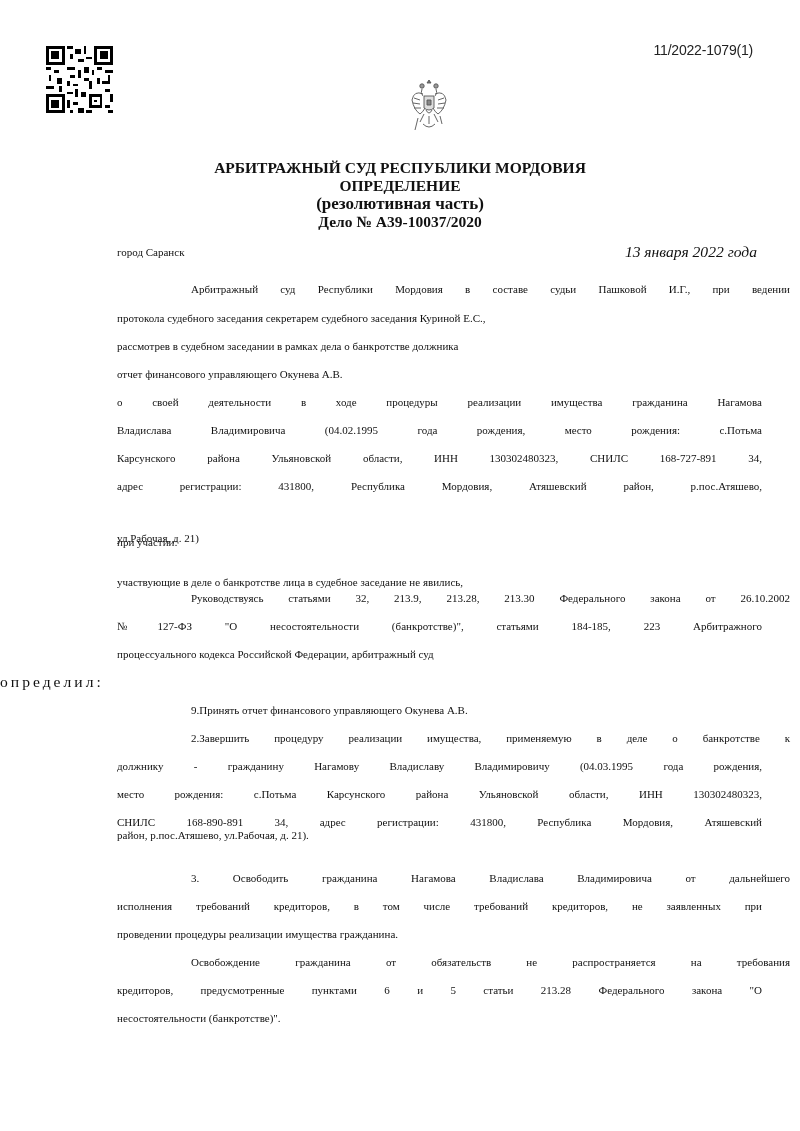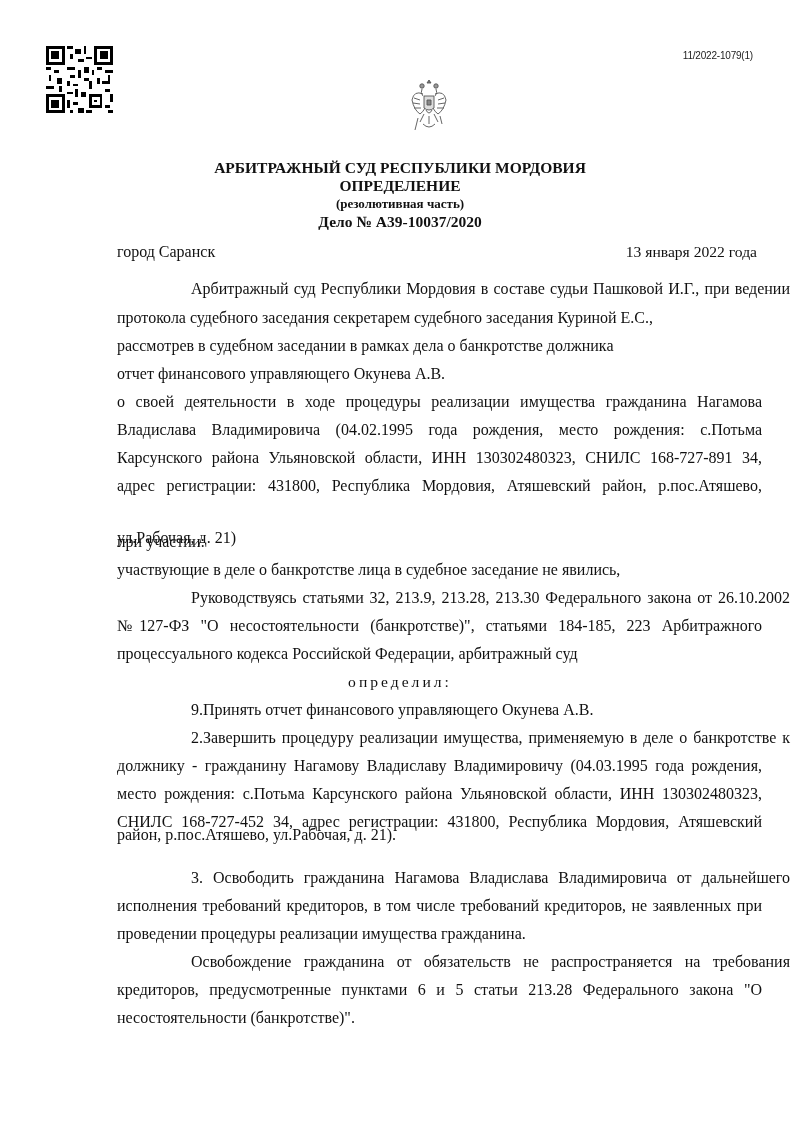--- a/index.html
+++ b/index.html
@@ -1,28 +1,28 @@
 <!DOCTYPE html>
 <html><head>
 <meta charset="utf-8">
 <style>
   html, body { margin: 0; padding: 0; background: #ffffff; }
   body { width: 800px; height: 1131px; position: relative; overflow: hidden;
          font-family: "Liberation Serif", "DejaVu Serif", serif; color: #111; }
   .qr { position: absolute; left: 46px; top: 46px; width: 67px; height: 67px; }
-  .docnum { position: absolute; right: 47px; top: 50px; font-family: "Liberation Sans", sans-serif;
-            font-size: 10px; letter-spacing: -0.2px; color: #222; }
+  .docnum { position: absolute; right: 47px; top: 42px; font-family: "Liberation Sans", sans-serif;
+            font-size: 14px; letter-spacing: -0.2px; color: #222; }
   .emblem { position: absolute; left: 410px; top: 76px; width: 38px; height: 58px; }
   .hdr { position: absolute; left: 0; width: 800px; text-align: center; font-weight: bold;
          font-size: 15.5px; line-height: 18px; }
-  .line { position: absolute; left: 117px; width: 645px; font-size: 16px; line-height: 20px; white-space: nowrap; }
+  .line { position: absolute; left: 117px; width: 645px; font-size: 11px; line-height: 20px; white-space: nowrap; }
   .just { text-align: justify; text-align-last: justify; white-space: normal; }
   .ind { left: 163px; width: 599px; margin-left: 28px; }
-  .right { position: absolute; right: 43px; font-size: 15.6px; line-height: 20px; }
-  .center { position: absolute; left: 0; width: 800px; text-align: center; font-size: 15.6px; letter-spacing: 3px; line-height: 20px; }
+  .right { position: absolute; right: 43px; font-size: 15.6px; line-height: 20px; font-style: italic; }
+  .center { position: absolute; left: 0; width: 800px; font-size: 15.6px; letter-spacing: 3px; line-height: 20px; }
 </style>
 </head>
 <body>
 
 <svg class="qr" viewBox="0 0 25 25" shape-rendering="crispEdges">
   <rect x="0" y="0" width="25" height="25" fill="#fff"></rect>
   <g fill="#000">
     <rect x="0" y="0" width="7" height="1"></rect>
       <rect x="0" y="6" width="7" height="1"></rect>
       <rect x="0" y="0" width="1" height="7"></rect>
@@ -96,47 +96,47 @@
     <path d="M14 20 h10 v12 q-5 4 -10 0 z" fill="#ddd"></path>
     <path d="M17 24 h4 v5 h-4 z" fill="#888"></path>
     <path d="M16 34 q3 6 6 0 M14 38 l-4 8 M24 38 l4 8 M19 40 v8"></path>
     <path d="M8 42 l-3 12 M30 40 l2 8"></path>
     <path d="M13 48 q6 6 12 0"></path>
   </g>
 </svg>
 
 <div class="hdr" style="top:159px">АРБИТРАЖНЫЙ СУД РЕСПУБЛИКИ МОРДОВИЯ</div>
 <div class="hdr" style="top:177px">ОПРЕДЕЛЕНИЕ</div>
-<div class="hdr" style="top:195px; font-size:13px">(резолютивная часть)</div>
+<div class="hdr" style="top:195px; font-size:17px">(резолютивная часть)</div>
 <div class="hdr" style="top:213px">Дело № А39-10037/2020</div>
 
 <div class="line" style="top:242px">город Саранск</div>
 <div class="right" style="top:242px">13 января 2022  года</div>
 
 <div class="line ind just" style="top:279px">Арбитражный суд Республики Мордовия в составе судьи Пашковой И.Г., при ведении</div>
 <div class="line" style="top:308px">протокола судебного заседания секретарем судебного заседания Куриной Е.С.,</div>
 <div class="line" style="top:336px">рассмотрев в судебном заседании в рамках дела о банкротстве должника</div>
 <div class="line" style="top:364px">отчет финансового управляющего Окунева А.В.</div>
 <div class="line just" style="top:392px">о своей деятельности в ходе процедуры реализации имущества гражданина Нагамова</div>
 <div class="line just" style="top:420px">Владислава Владимировича (04.02.1995 года рождения, место рождения: с.Потьма</div>
 <div class="line just" style="top:448px">Карсунского района Ульяновской области, ИНН 130302480323, СНИЛС 168-727-891 34,</div>
 <div class="line just" style="top:476px">адрес регистрации: 431800, Республика Мордовия, Атяшевский район, р.пос.Атяшево,</div>
 <div class="line" style="top:528px">ул.Рабочая, д. 21)</div>
 <div class="line" style="top:532px">при участии:</div>
-<div class="line" style="top:560px">участвующие в деле о банкротстве лица в судебное заседание не явились,</div>
+<div class="line" style="top:572px">участвующие в деле о банкротстве лица в судебное заседание не явились,</div>
 <div class="line ind just" style="top:588px">Руководствуясь статьями 32, 213.9, 213.28, 213.30 Федерального закона от 26.10.2002</div>
 <div class="line just" style="top:616px">№127-ФЗ "О несостоятельности (банкротстве)", статьями 184-185, 223 Арбитражного</div>
 <div class="line" style="top:644px">процессуального кодекса Российской Федерации, арбитражный суд</div>
 
 <div class="center" style="top:672px">определил:</div>
 
 <div class="line ind" style="top:700px">9.Принять отчет финансового управляющего Окунева А.В.</div>
 <div class="line ind just" style="top:728px">2.Завершить процедуру реализации имущества, применяемую  в деле о банкротстве  к</div>
 <div class="line just" style="top:756px">должнику - гражданину Нагамову Владиславу Владимировичу (04.03.1995 года рождения,</div>
 <div class="line just" style="top:784px">место рождения: с.Потьма Карсунского района Ульяновской области, ИНН 130302480323,</div>
-<div class="line just" style="top:812px">СНИЛС 168-727-452 34, адрес регистрации: 431800, Республика Мордовия, Атяшевский</div>
+<div class="line just" style="top:812px">СНИЛС 168-890-891 34, адрес регистрации: 431800, Республика Мордовия, Атяшевский</div>
 <div class="line" style="top:825px">район, р.пос.Атяшево, ул.Рабочая, д. 21).</div>
 <div class="line ind just" style="top:868px">3. Освободить гражданина Нагамова Владислава Владимировича от дальнейшего</div>
 <div class="line just" style="top:896px">исполнения требований кредиторов, в том числе требований кредиторов, не заявленных при</div>
 <div class="line" style="top:924px">проведении процедуры реализации имущества гражданина.</div>
 <div class="line ind just" style="top:952px">Освобождение гражданина от обязательств не распространяется на требования</div>
 <div class="line just" style="top:980px">кредиторов, предусмотренные пунктами 6 и 5 статьи 213.28 Федерального закона "О</div>
 <div class="line" style="top:1008px">несостоятельности (банкротстве)".</div>
 
 </body></html>

